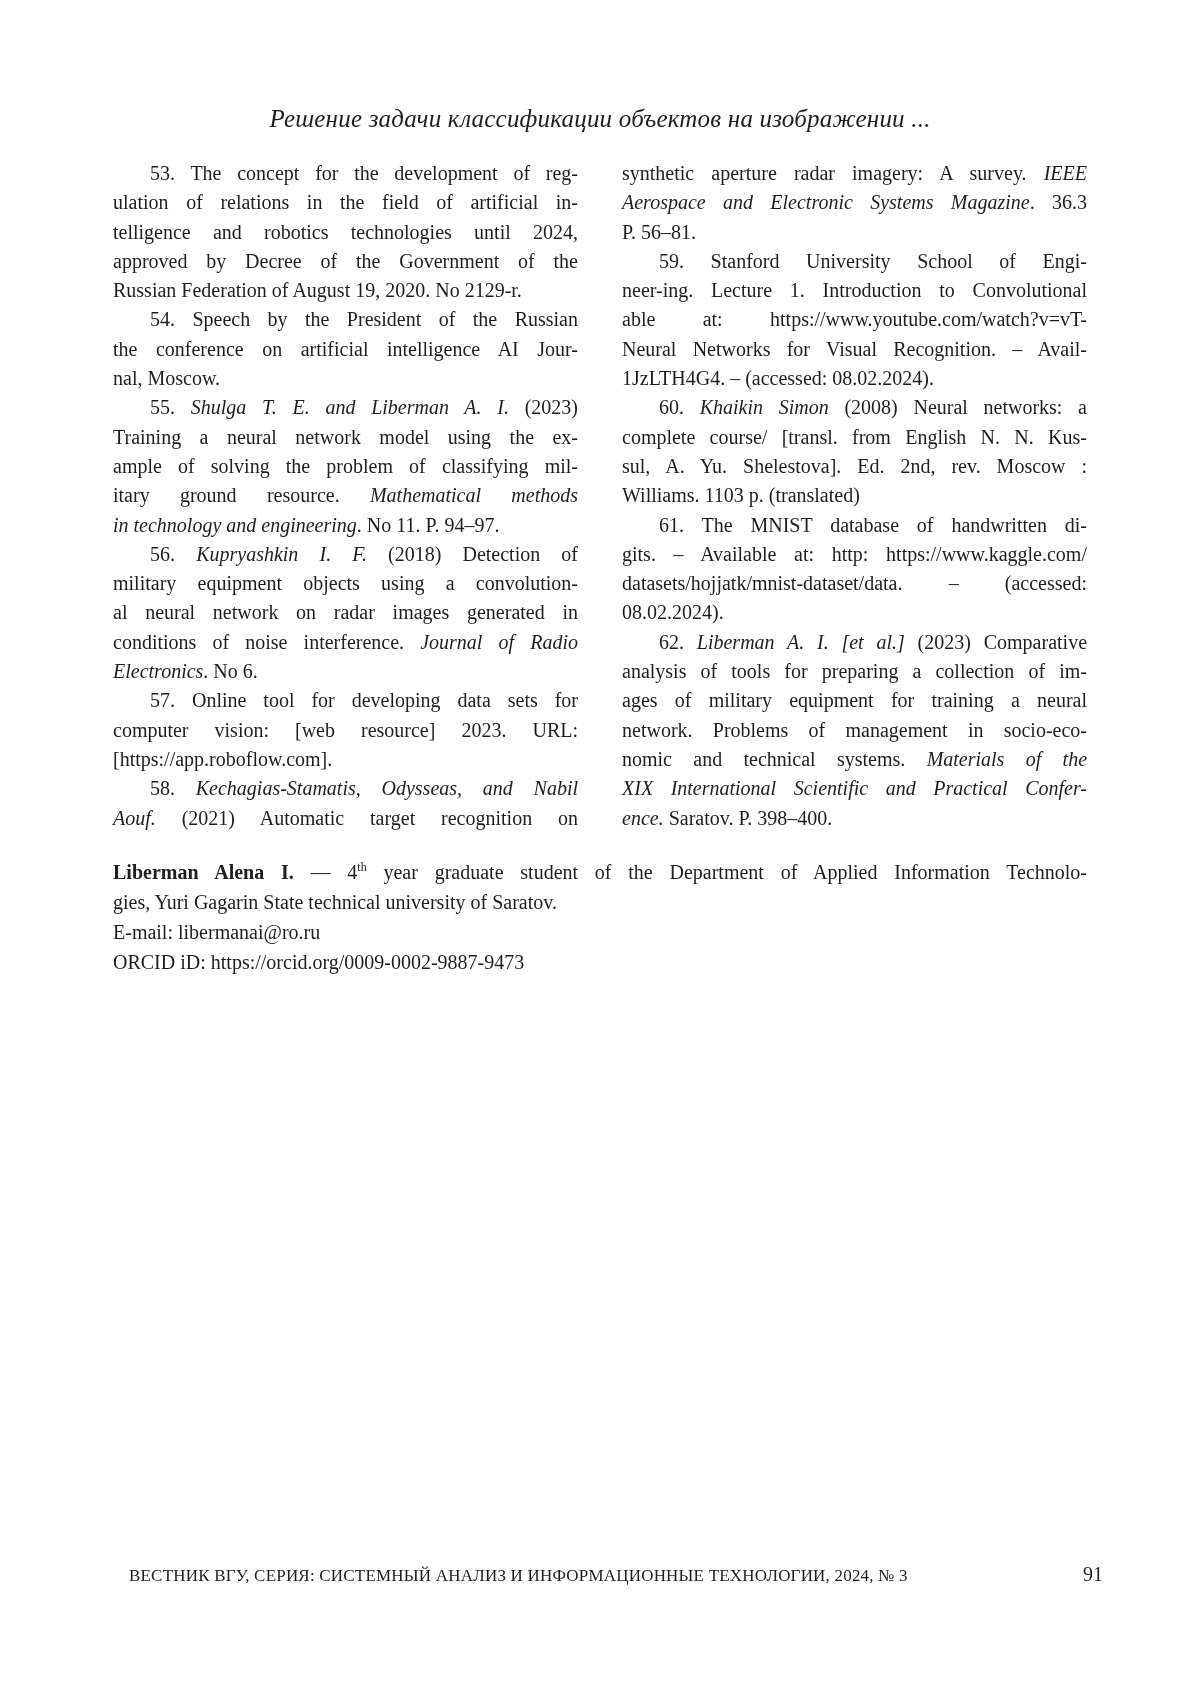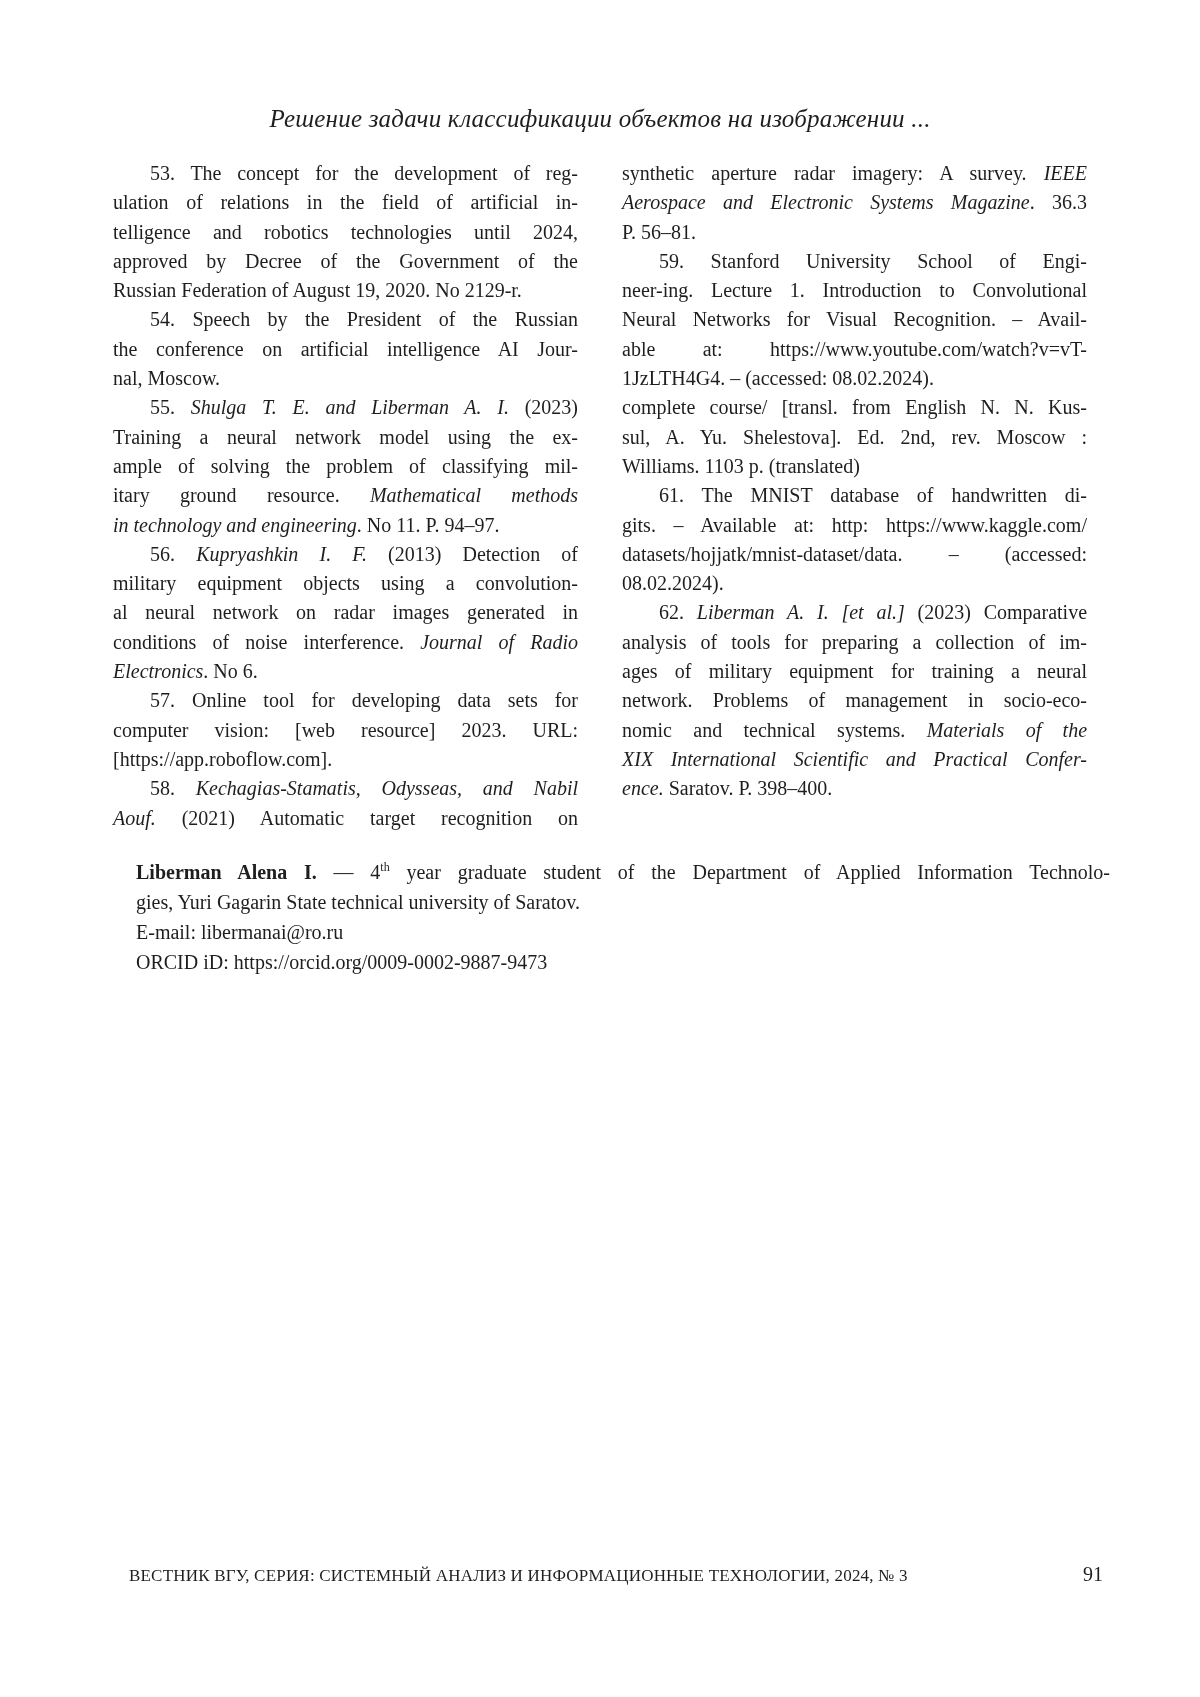--- a/index.html
+++ b/index.html
@@ -42,21 +42,20 @@
   .col .line.last { text-align-last: left; }
   .line.indent { text-indent: 37px; }
   .it { font-style: italic; }
   .b  { font-weight: bold; }
   sup { font-size: 0.6em; vertical-align: super; line-height: 0; }
   .bio {
     position: absolute;
     top: 857px;
     left: 113px;
     width: 974px;
-    margin-left: 23px;
   }
   .bio .line {
     font-size: 20px;
     line-height: 30px;
     text-align: right;
     text-align-last: left;
   }
   .bio .line.jst { text-align: justify; text-align-last: justify; }
   .footer {
     position: absolute;
@@ -89,40 +88,41 @@
         <div class="line"><span>approved by Decree of the Government of the</span></div>
         <div class="line last"><span>Russian Federation of August 19, 2020. No 2129-r.</span></div>
         <div class="line indent"><span>54. Speech by the President of the Russian</span></div>
         <div class="line"><span>the conference on artificial intelligence AI Jour-</span></div>
         <div class="line last"><span>nal, Moscow.</span></div>
         <div class="line indent"><span>55. </span><span class="it">Shulga T. E. and Liberman A. I.</span><span> (2023)</span></div>
         <div class="line"><span>Training a neural network model using the ex-</span></div>
         <div class="line"><span>ample of solving the problem of classifying mil-</span></div>
         <div class="line"><span>itary ground resource. </span><span class="it">Mathematical methods</span></div>
         <div class="line last"><span class="it">in technology and engineering</span><span>. No 11. P. 94–97.</span></div>
-        <div class="line indent"><span>56. </span><span class="it">Kupryashkin I. F.</span><span> (2013) Detection of</span></div>
+        <div class="line indent"><span>56. </span><span class="it">Kupryashkin I. F.</span><span> (2018) Detection of</span></div>
         <div class="line"><span>military equipment objects using a convolution-</span></div>
         <div class="line"><span>al neural network on radar images generated in</span></div>
         <div class="line"><span>conditions of noise interference. </span><span class="it">Journal of Radio</span></div>
         <div class="line last"><span class="it">Electronics</span><span>. No 6.</span></div>
         <div class="line indent"><span>57. Online tool for developing data sets for</span></div>
         <div class="line"><span>computer vision: [web resource] 2023. URL:</span></div>
         <div class="line last"><span>[https://app.roboflow.com].</span></div>
         <div class="line indent"><span>58. </span><span class="it">Kechagias-Stamatis, Odysseas, and Nabil</span></div>
         <div class="line"><span class="it">Aouf.</span><span> (2021) Automatic target recognition on</span></div>
       </div>
     <div class="col" id="col-right">
         <div class="line"><span>synthetic aperture radar imagery: A survey. </span><span class="it">IEEE</span></div>
         <div class="line"><span class="it">Aerospace and Electronic Systems Magazine</span><span>. 36.3</span></div>
         <div class="line last"><span>P. 56–81.</span></div>
         <div class="line indent"><span>59. Stanford University School of Engi-</span></div>
         <div class="line"><span>neer-ing. Lecture 1. Introduction to Convolutional</span></div>
+        <div class="line"><span>able at: https://www.youtube.com/watch?v=vT-</span></div>
         <div class="line"><span>Neural Networks for Visual Recognition. – Avail-</span></div>
-        <div class="line"><span>able at: https://www.youtube.com/watch?v=vT-</span></div>
         <div class="line last"><span>1JzLTH4G4. – (accessed: 08.02.2024).</span></div>
+        <div class="line indent"><span>60. </span><span class="it">Khaikin Simon</span><span> (2008) Neural networks: a</span></div>
         <div class="line"><span>complete course/ [transl. from English N. N. Kus-</span></div>
         <div class="line"><span>sul, A. Yu. Shelestova]. Ed. 2nd, rev. Moscow :</span></div>
         <div class="line last"><span>Williams. 1103 p. (translated)</span></div>
         <div class="line indent"><span>61. The MNIST database of handwritten di-</span></div>
         <div class="line"><span>gits. – Available at: http: https://www.kaggle.com/</span></div>
         <div class="line"><span>datasets/hojjatk/mnist-dataset/data. – (accessed:</span></div>
         <div class="line last"><span>08.02.2024).</span></div>
         <div class="line indent"><span>62. </span><span class="it">Liberman A. I. [et al.]</span><span> (2023) Comparative</span></div>
         <div class="line"><span>analysis of tools for preparing a collection of im-</span></div>
         <div class="line"><span>ages of military equipment for training a neural</span></div>

